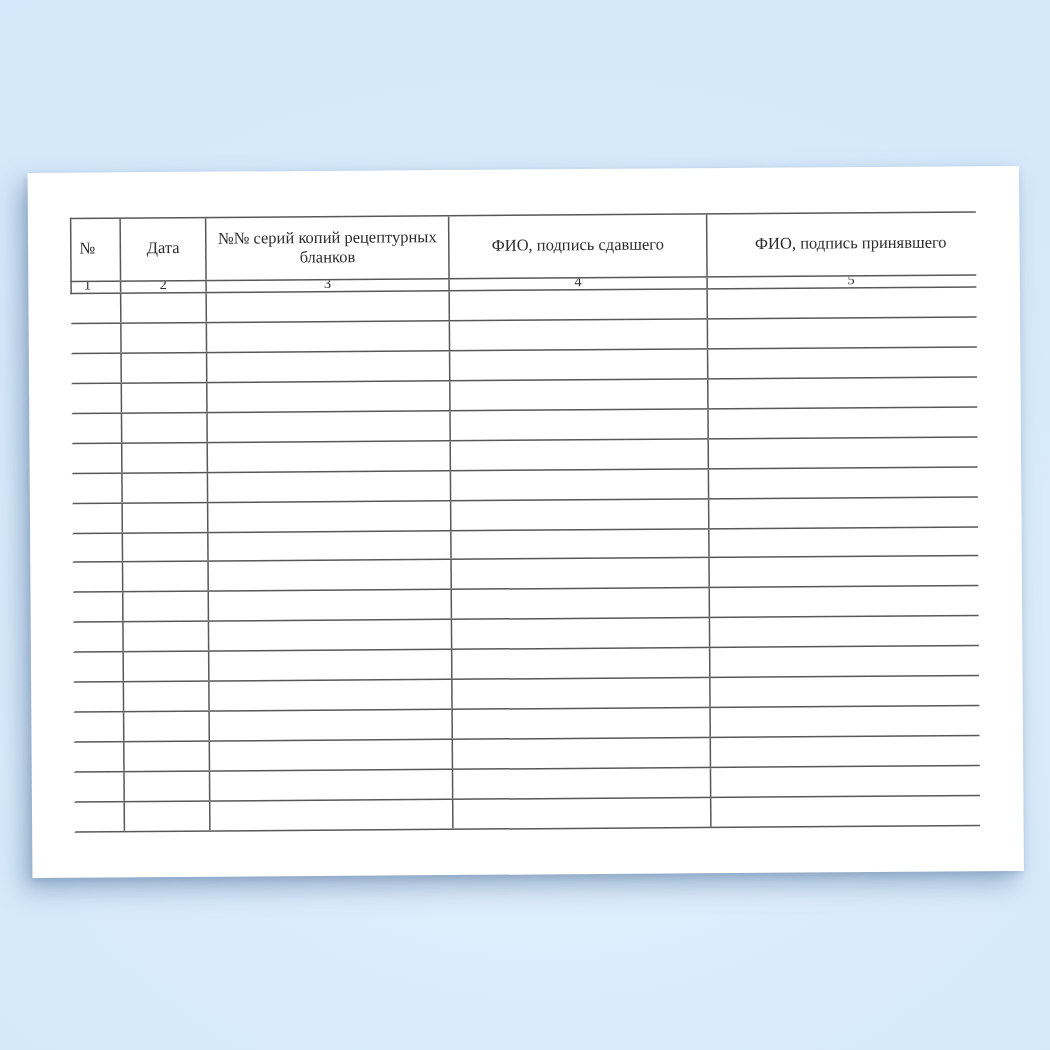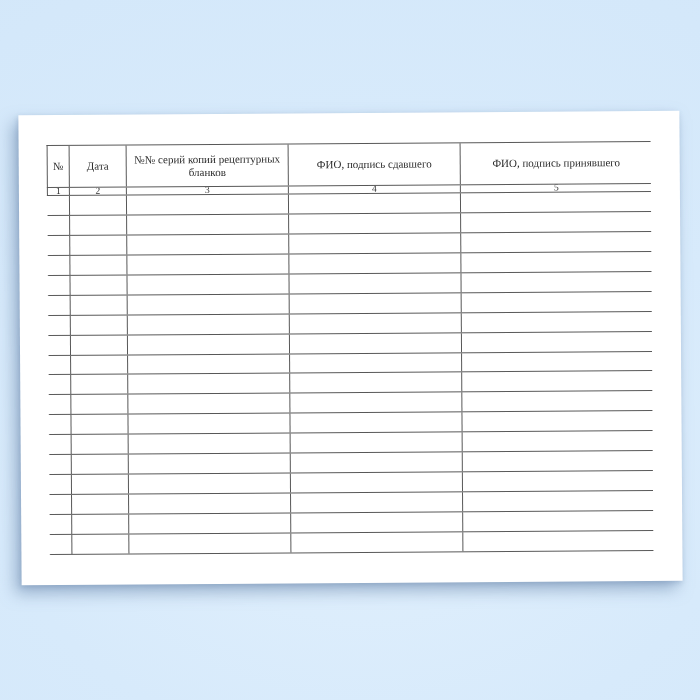--- a/index.html
+++ b/index.html
@@ -49,21 +49,21 @@
   .cell {
     box-sizing: border-box;
     border-left: 1px solid var(--line, #585858);
     display: flex;
     align-items: center;
     justify-content: center;
     text-align: center;
     overflow: hidden;
   }
   .cell.c1 { flex: 0 0 21px;  border-left: none; }
-  .cell.c2 { flex: 0 0 57px;  }
+  .cell.c2 { flex: 0 0 57px; margin-left: 11px;  }
   .cell.c3 { flex: 0 0 162px; }
   .cell.c4 { flex: 0 0 172px; }
   .cell.c5 { flex: 0 0 192px; }
 
   .row-header {
     height: 43px;
     border-top: 1px solid var(--line, #585858);
     border-bottom: 1px solid var(--line, #585858);
     border-left: 1px solid var(--line, #585858);
     font-size: 11px;

